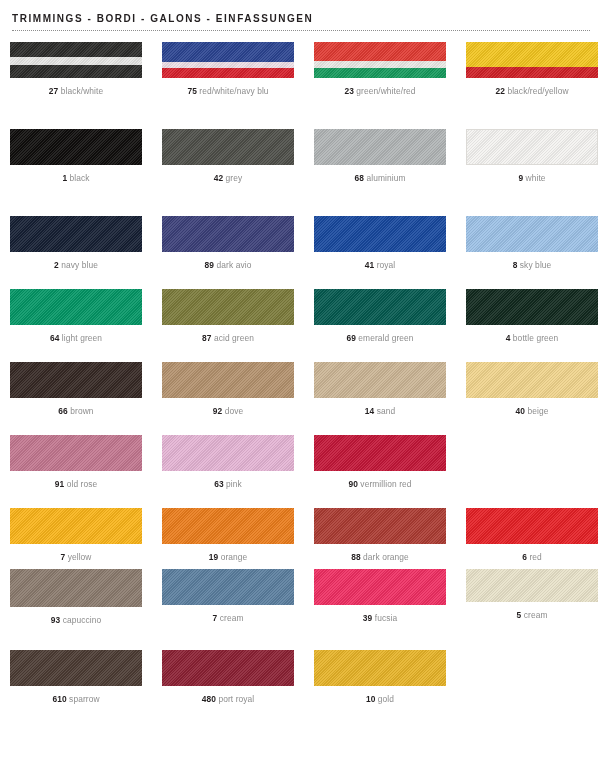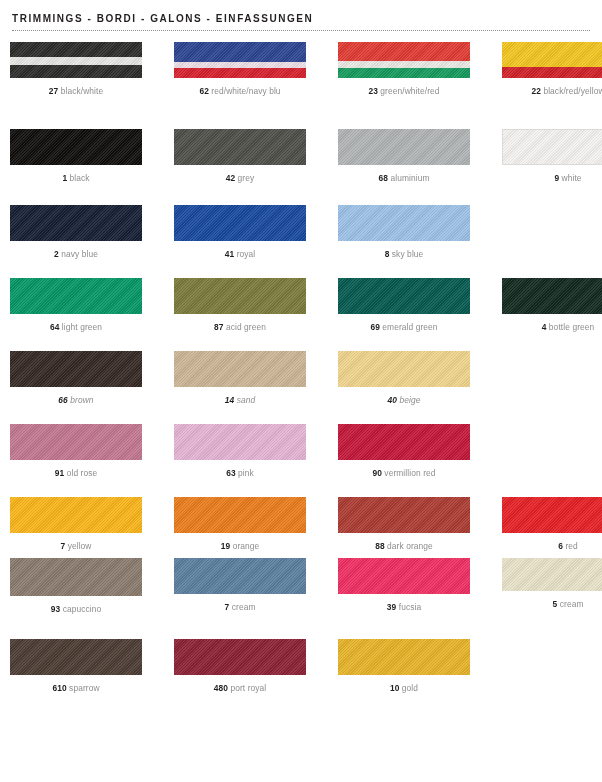--- a/index.html
+++ b/index.html
@@ -30,21 +30,21 @@
   .title-rule {
     margin: 6px 0 0 0;
     height: 0;
     border-top: 1.5px dotted #8d8d8d;
   }
 
   
   .swatch-grid {
     display: grid;
     grid-template-columns: repeat(4, 140px);
-    column-gap: 24px;
+    column-gap: 12px;
     padding: 0 6px;
   }
   .section-trimmings {
     margin-top: 11px;
   }
 
   .swatch-cell {
     width: 140px;
   }
   .swatch {
@@ -102,21 +102,21 @@
   <div class="title-rule"></div>
 </div>
 
 <div class="swatch-grid section-trimmings" id="trimmings-grid">
     <div class="swatch-cell">
       <div class="swatch" style="background: linear-gradient(rgb(43, 43, 41) 0%, rgb(43, 43, 41) 42%, rgb(231, 231, 229) 42%, rgb(231, 231, 229) 63%, rgb(43, 43, 41) 63%, rgb(43, 43, 41) 100%);"></div>
       <div class="swatch-label"><span class="code">27</span><span class="name"> black/white</span></div>
     </div>
     <div class="swatch-cell">
       <div class="swatch" style="background: linear-gradient(rgb(43, 68, 145) 0%, rgb(43, 68, 145) 55%, rgb(237, 223, 230) 55%, rgb(237, 223, 230) 73%, rgb(214, 32, 44) 73%, rgb(214, 32, 44) 100%);"></div>
-      <div class="swatch-label"><span class="code">62</span><span class="name"> red/white/navy blu</span></div>
+      <div class="swatch-label"><span class="code">75</span><span class="name"> red/white/navy blu</span></div>
     </div>
     <div class="swatch-cell">
       <div class="swatch" style="background: linear-gradient(rgb(224, 58, 50) 0%, rgb(224, 58, 50) 52%, rgb(233, 232, 228) 52%, rgb(233, 232, 228) 73%, rgb(21, 154, 92) 73%, rgb(21, 154, 92) 100%);"></div>
       <div class="swatch-label"><span class="code">23</span><span class="name"> green/white/red</span></div>
     </div>
     <div class="swatch-cell">
       <div class="swatch" style="background: linear-gradient(rgb(242, 197, 31) 0%, rgb(242, 197, 31) 69%, rgb(207, 32, 39) 69%, rgb(207, 32, 39) 100%);"></div>
       <div class="swatch-label"><span class="code">22</span><span class="name"> black/red/yellow</span></div>
     </div>
   </div>
@@ -133,26 +133,30 @@
       </div>
       <div class="swatch-cell">
         <div class="swatch" style="background: rgb(176, 180, 181);"></div>
         <div class="swatch-label"><span class="code">68</span><span class="name"> aluminium</span></div>
       </div>
       <div class="swatch-cell">
         <div class="swatch bordered" style="background: rgb(244, 243, 241);"></div>
         <div class="swatch-label"><span class="code">9</span><span class="name"> white</span></div>
       </div>
     </div>
-    <div class="swatch-grid" style="margin-top: 22px;">
+    <div class="swatch-grid" style="margin-top: 33px;">
       <div class="swatch-cell">
         <div class="swatch" style="background: rgb(21, 31, 51);"></div>
         <div class="swatch-label"><span class="code">2</span><span class="name"> navy blue</span></div>
       </div>
       <div class="swatch-cell">
+        <div class="swatch" style="background: rgb(59, 63, 120);"></div>
+        <div class="swatch-label"><span class="code">89</span><span class="name"> dark avio</span></div>
+      </div>
+      <div class="swatch-cell">
         <div class="swatch" style="background: rgb(23, 72, 158);"></div>
         <div class="swatch-label"><span class="code">41</span><span class="name"> royal</span></div>
       </div>
       <div class="swatch-cell">
         <div class="swatch" style="background: rgb(156, 193, 230);"></div>
         <div class="swatch-label"><span class="code">8</span><span class="name"> sky blue</span></div>
       </div>
     </div>
     <div class="swatch-grid" style="margin-top: 19px;">
       <div class="swatch-cell">
@@ -165,26 +169,30 @@
       </div>
       <div class="swatch-cell">
         <div class="swatch" style="background: rgb(4, 89, 79);"></div>
         <div class="swatch-label"><span class="code">69</span><span class="name"> emerald green</span></div>
       </div>
       <div class="swatch-cell">
         <div class="swatch" style="background: rgb(17, 41, 30);"></div>
         <div class="swatch-label"><span class="code">4</span><span class="name"> bottle green</span></div>
       </div>
     </div>
-    <div class="swatch-grid" style="margin-top: 19px; font-style: italic;">
+    <div class="swatch-grid" style="margin-top: 19px;">
       <div class="swatch-cell">
         <div class="swatch" style="background: rgb(53, 40, 36);"></div>
         <div class="swatch-label"><span class="code">66</span><span class="name"> brown</span></div>
       </div>
       <div class="swatch-cell">
+        <div class="swatch" style="background: rgb(179, 145, 109);"></div>
+        <div class="swatch-label"><span class="code">92</span><span class="name"> dove</span></div>
+      </div>
+      <div class="swatch-cell">
         <div class="swatch" style="background: rgb(203, 181, 149);"></div>
         <div class="swatch-label"><span class="code">14</span><span class="name"> sand</span></div>
       </div>
       <div class="swatch-cell">
         <div class="swatch" style="background: rgb(240, 212, 140);"></div>
         <div class="swatch-label"><span class="code">40</span><span class="name"> beige</span></div>
       </div>
     </div>
     <div class="swatch-grid" style="margin-top: 19px;">
       <div class="swatch-cell">

